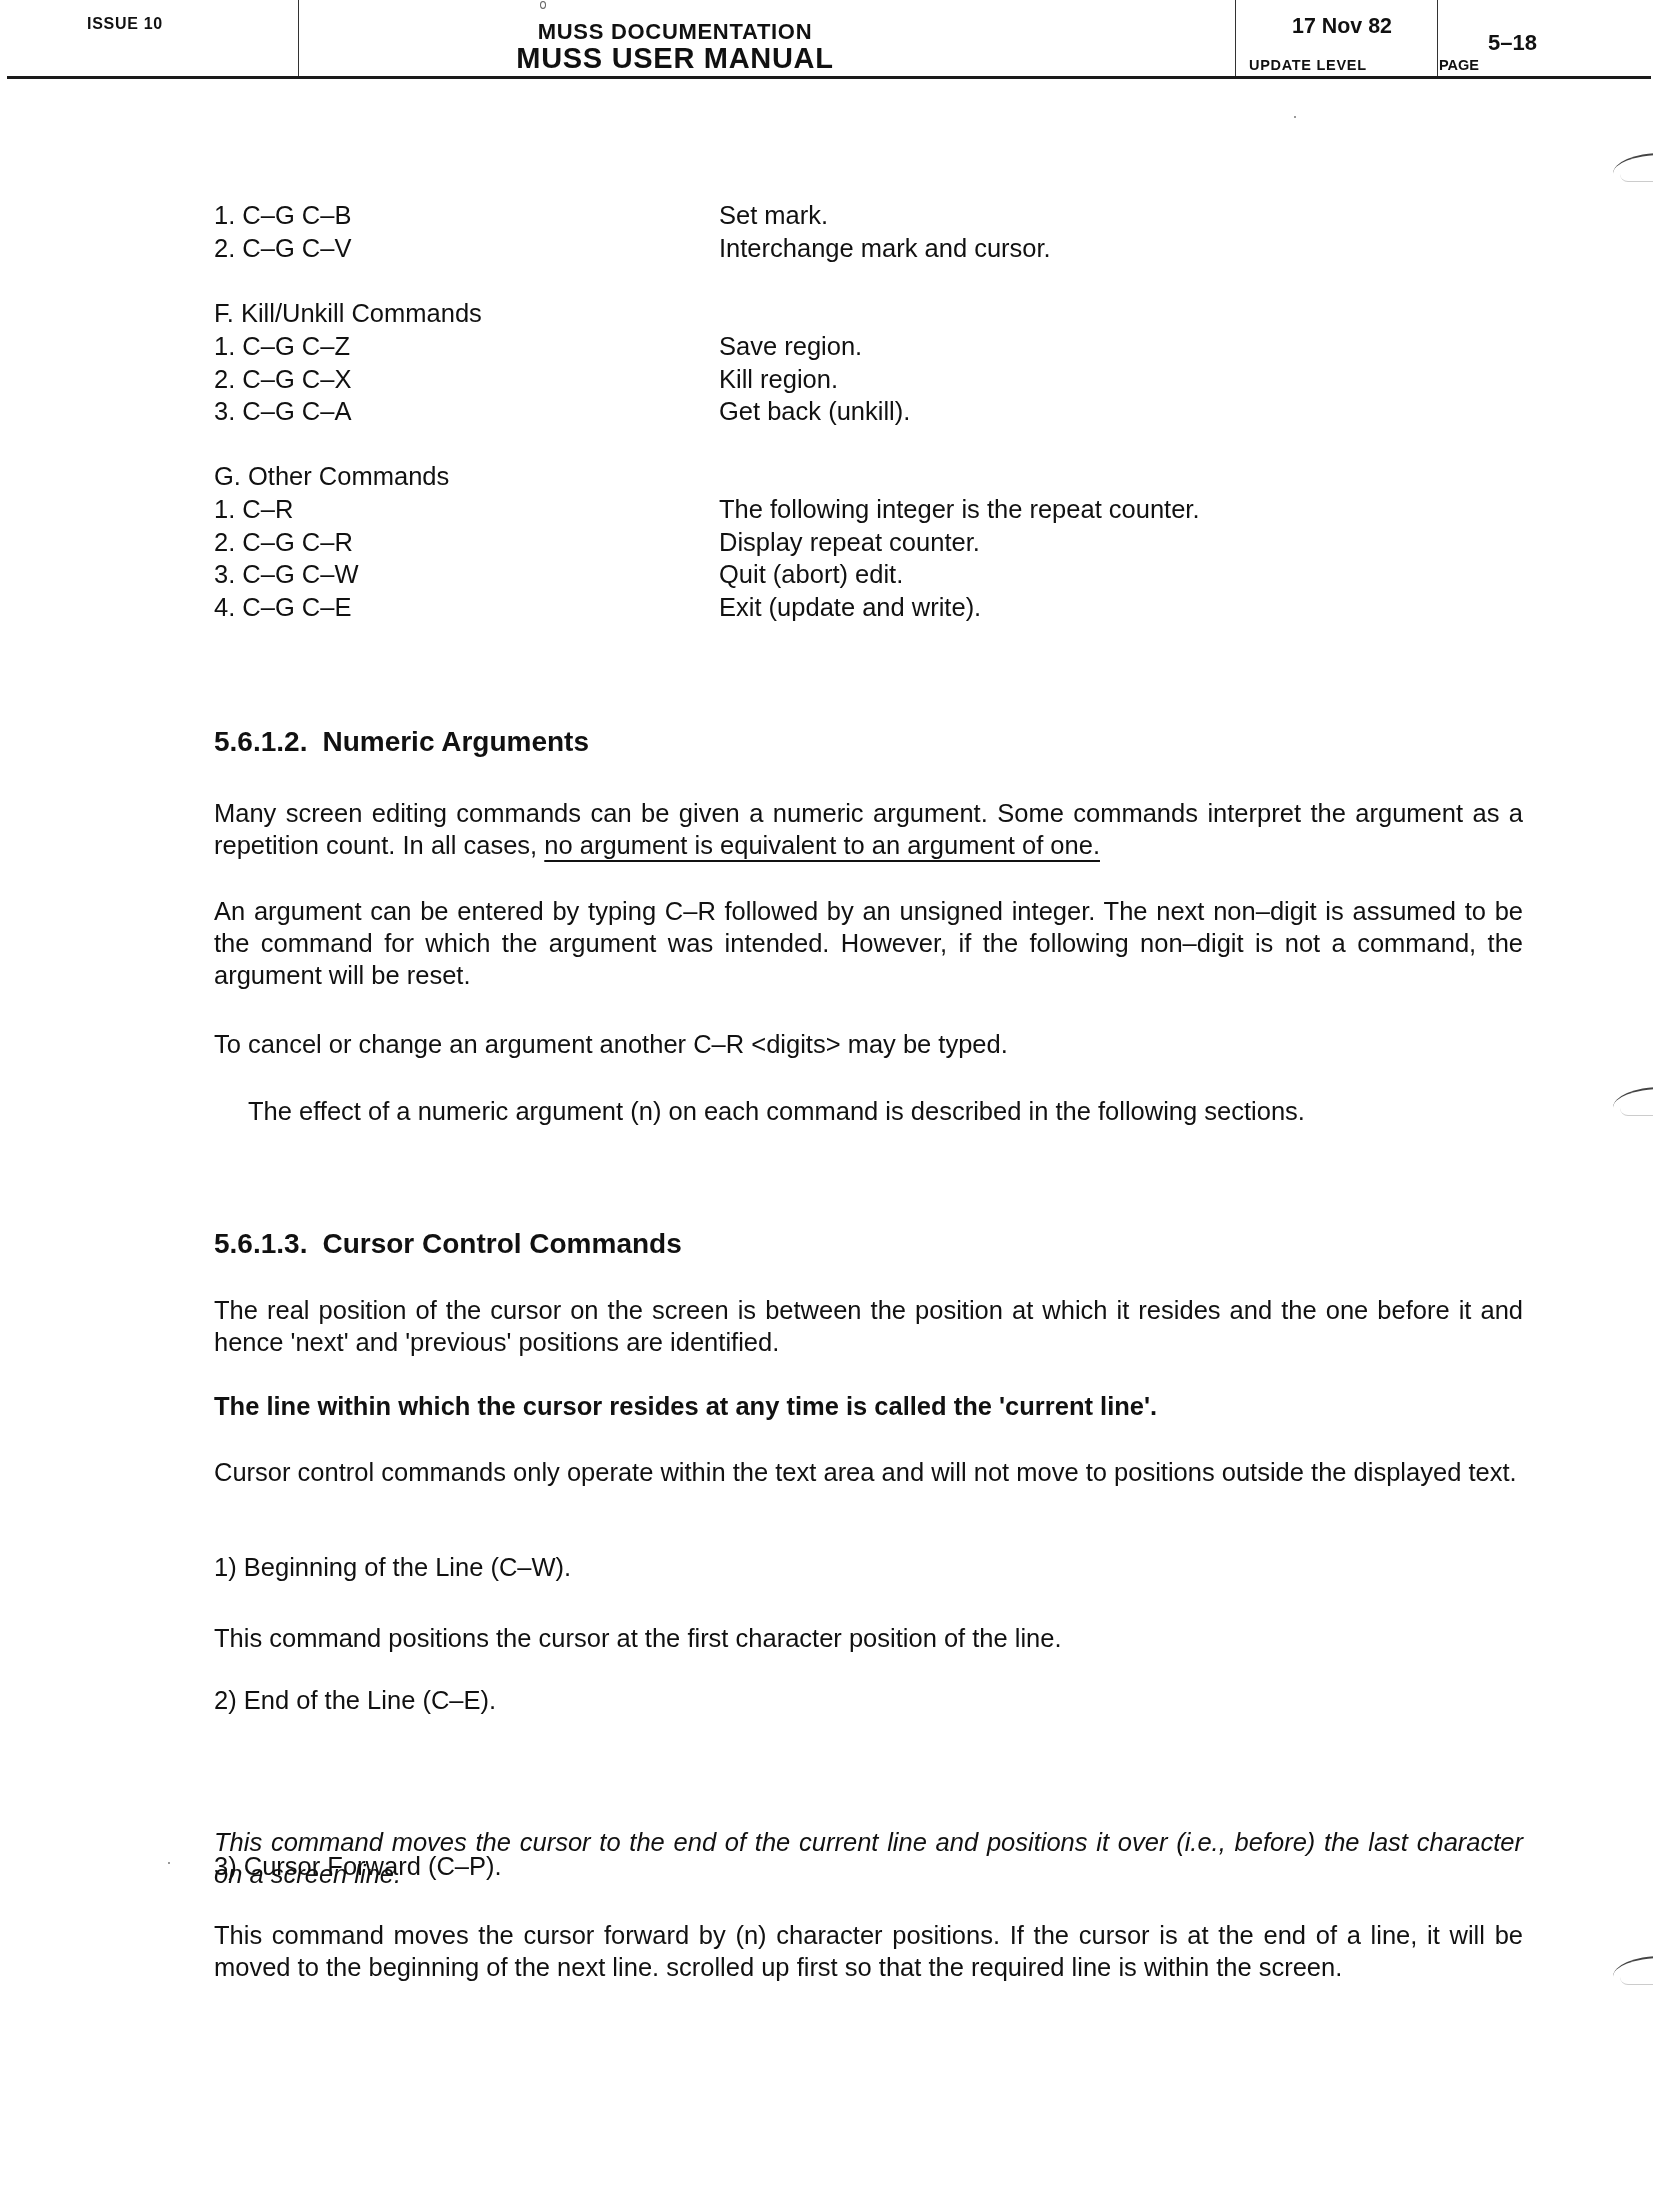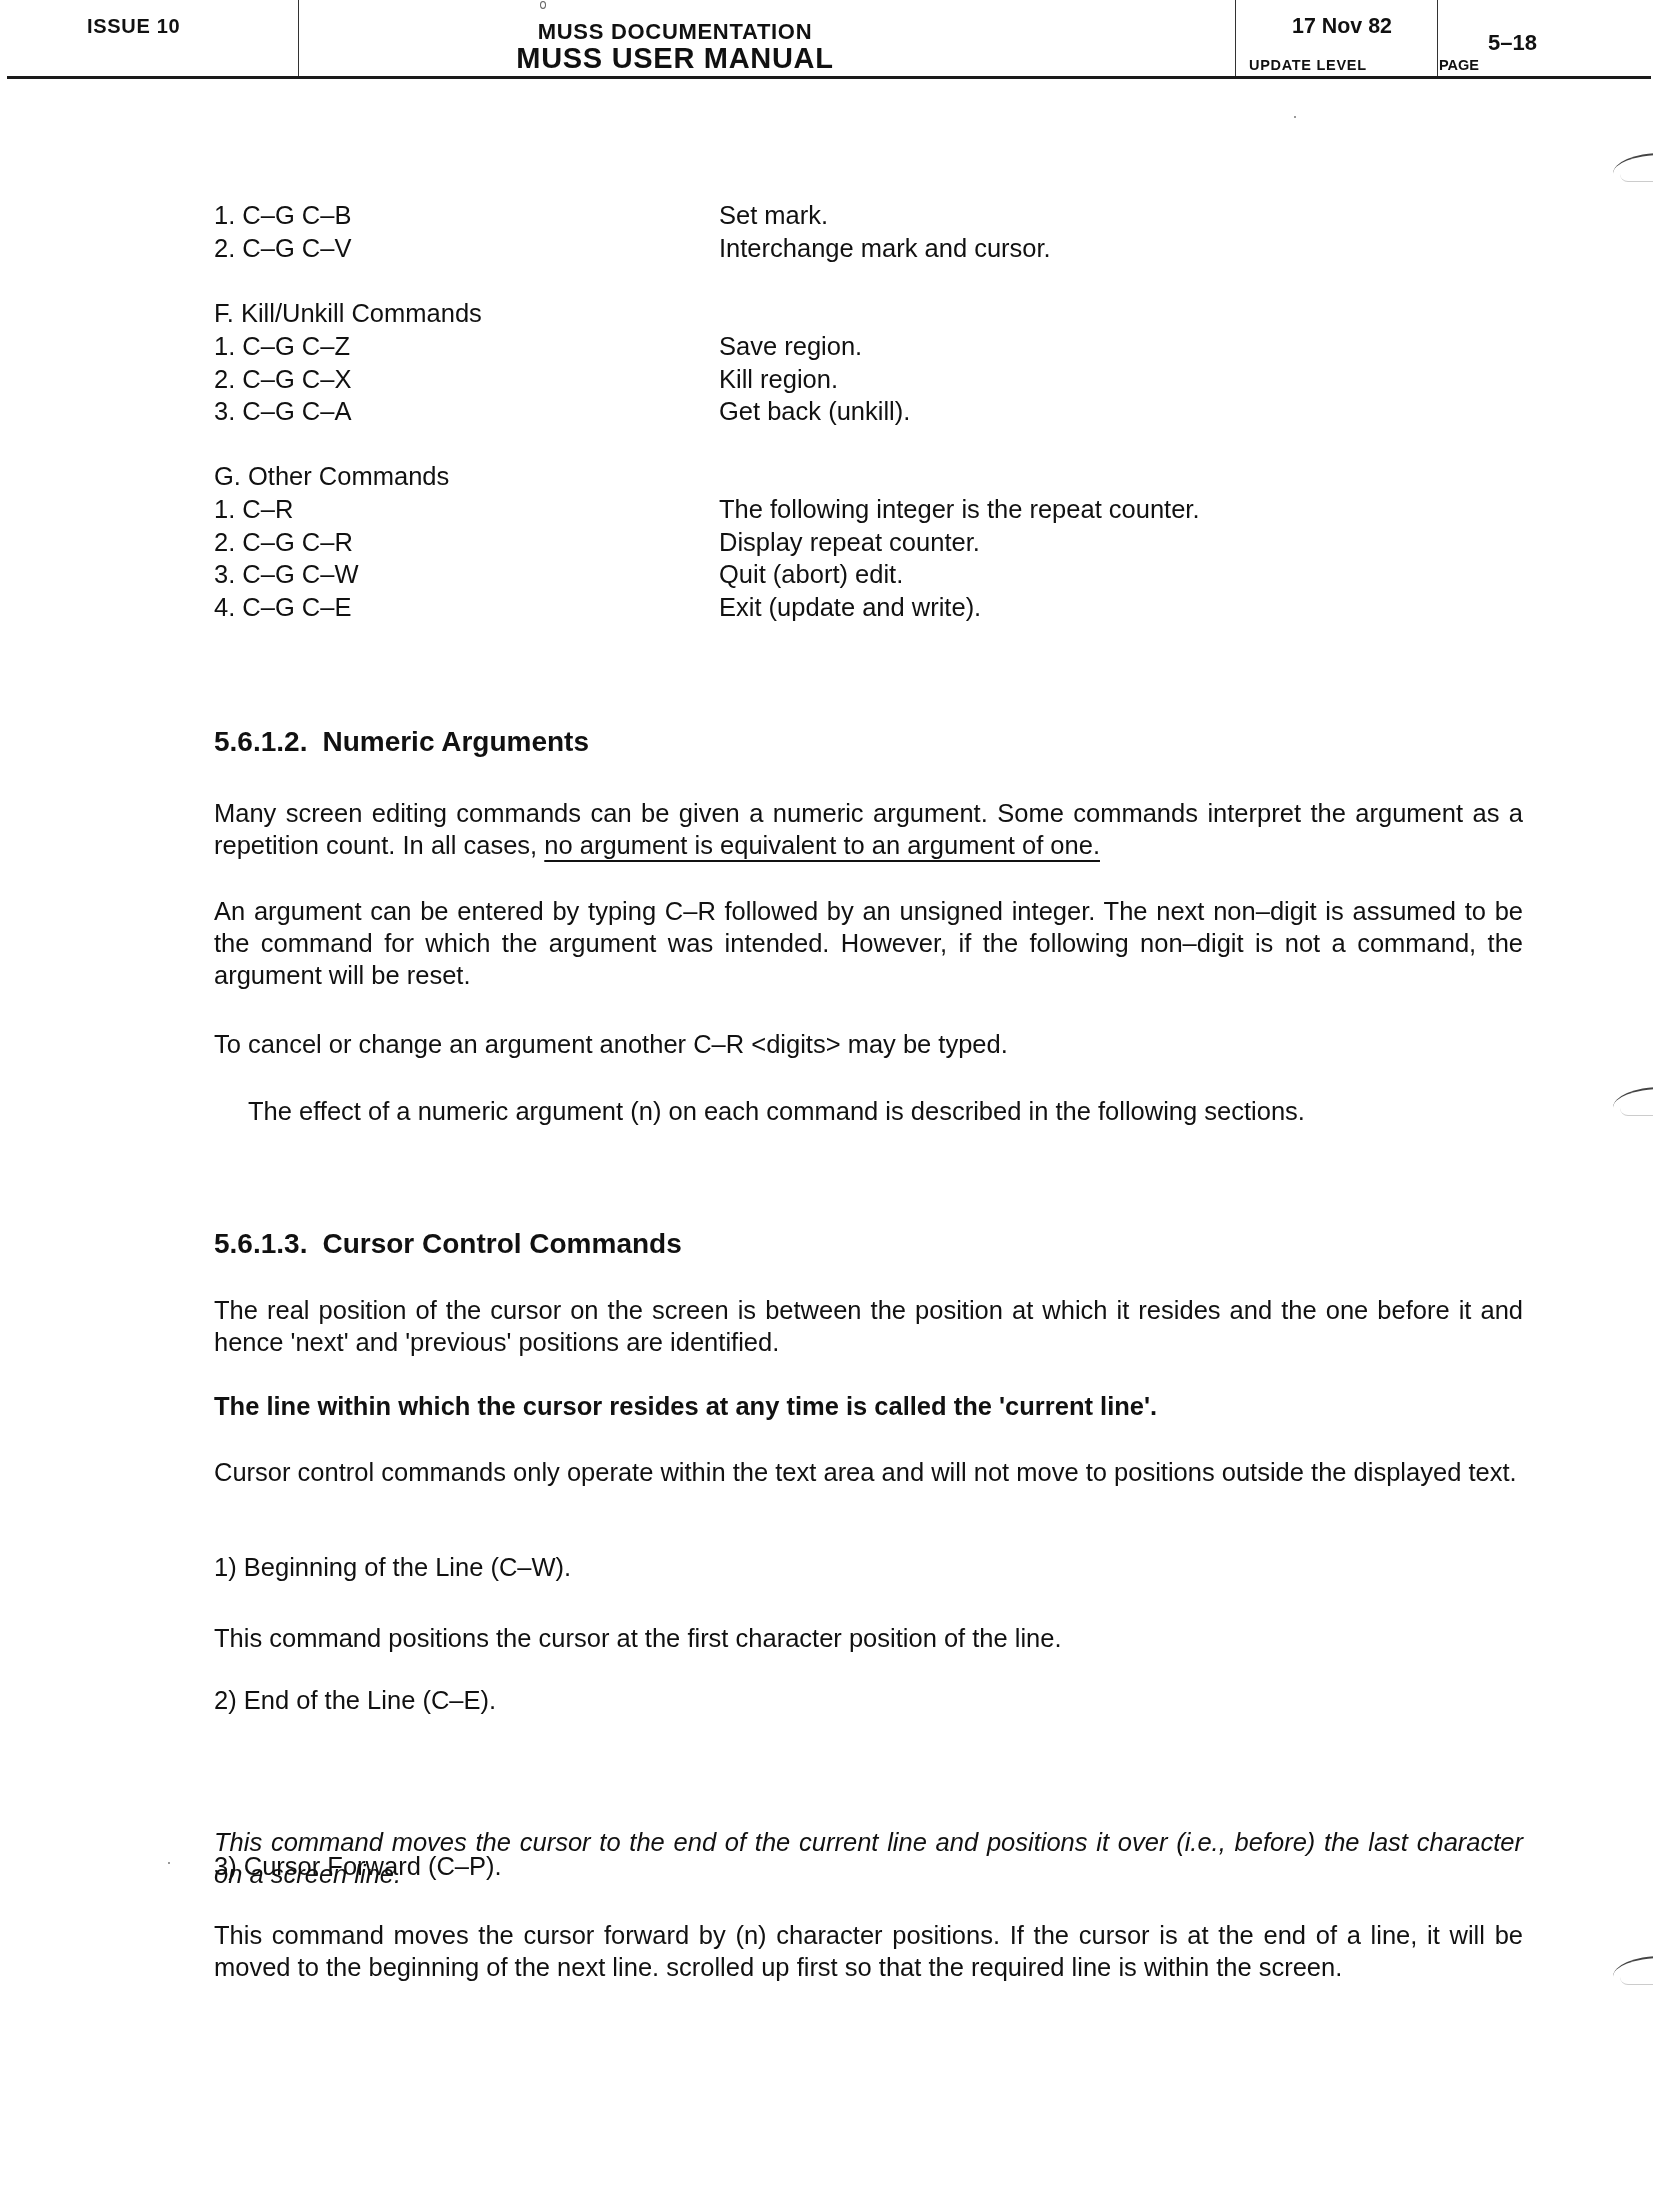--- a/index.html
+++ b/index.html
@@ -34,21 +34,21 @@
   .hdr-vline {
     position: absolute;
     top: 0;
     width: 1.4px;
     background: #333;
   }
   .hdr-issue {
     position: absolute;
     left: 87px;
     top: 15px;
-    font-size: 20px;
+    font-size: 16px;
     font-weight: bold;
     letter-spacing: 0.7px;
   }
   .hdr-title {
     position: absolute;
     left: 300px;
     width: 750px;
     top: 20.7px;
     text-align: center;
     font-weight: bold;

